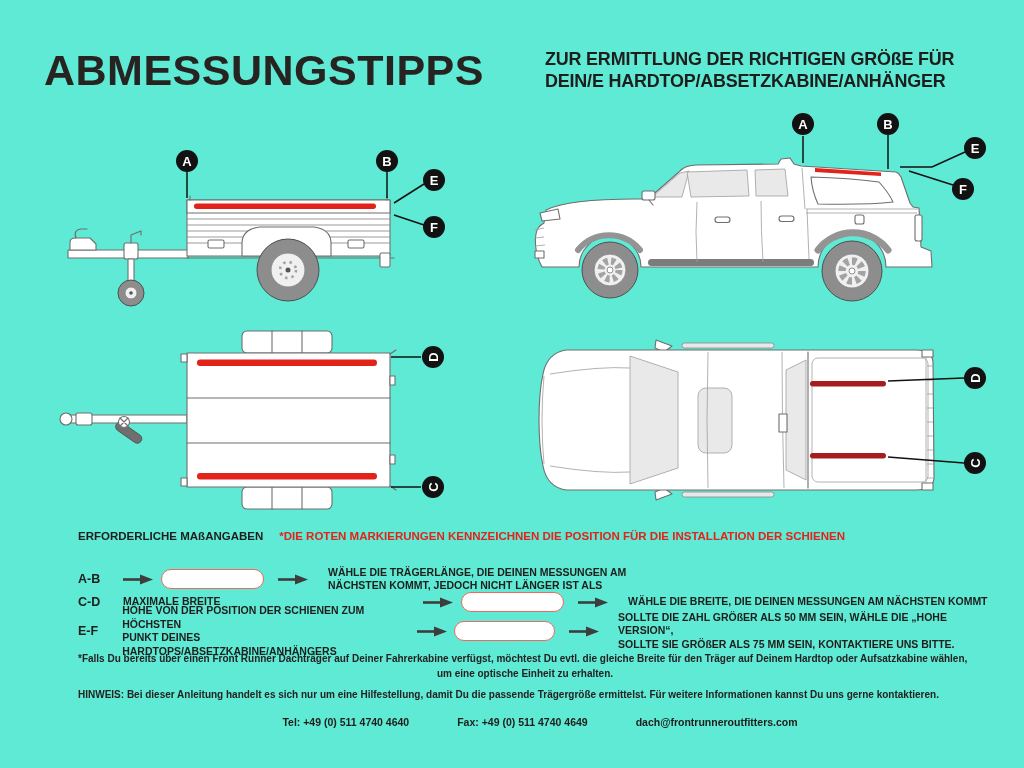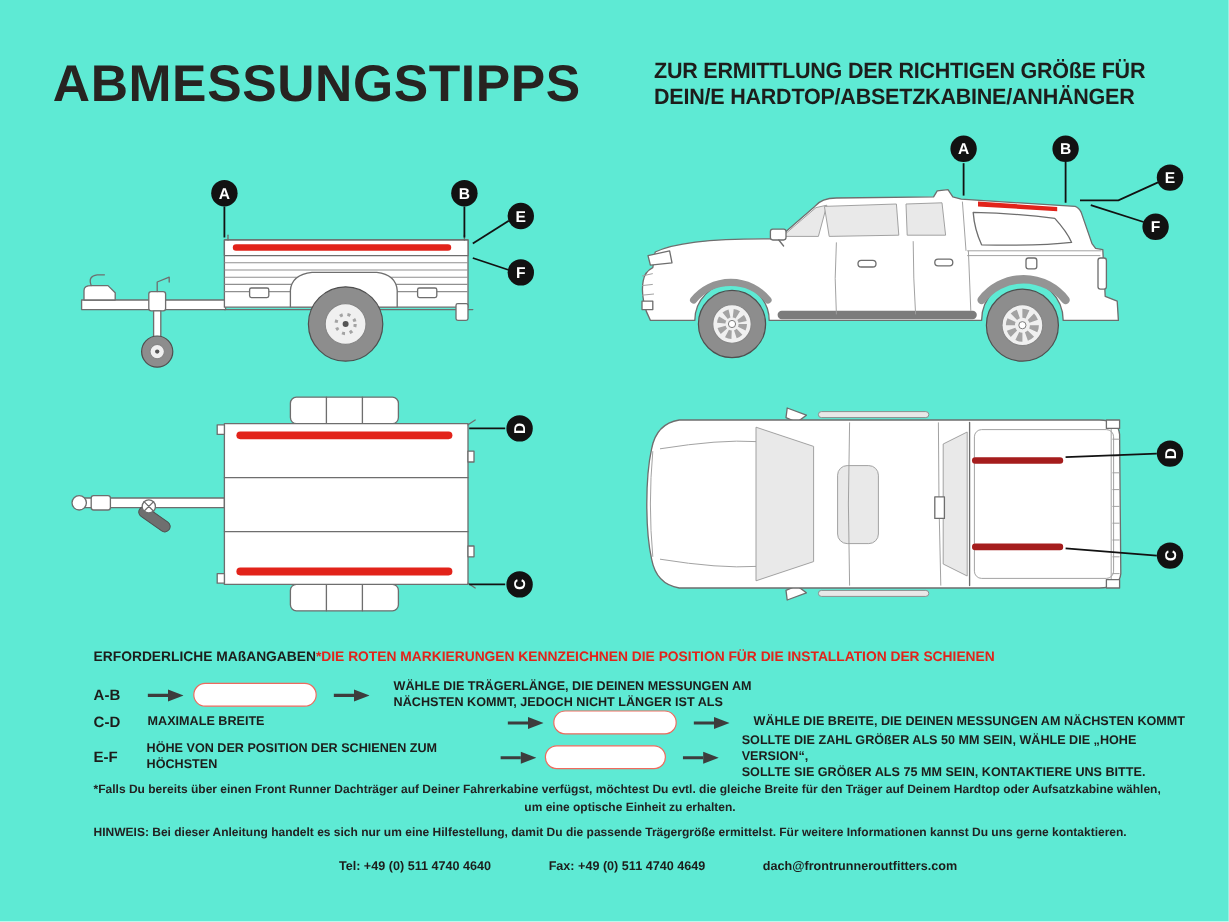--- a/index.html
+++ b/index.html
@@ -31,23 +31,23 @@
   .board{fill:#7c7c7c;stroke:none;}
   .dark{fill:#6f6f6f;stroke:#4f4f4f;stroke-width:0.8;}
   .stripe{fill:#e2231a;stroke:none;}
   .stripe-dark{fill:#a51d1d;stroke:none;}
   .leader{fill:none;stroke:#121212;stroke-width:1.5;}
   .marker circle{fill:#121212;stroke:none;}
   .marker text{fill:#ffffff;font-family:"Liberation Sans",sans-serif;font-size:13px;
                font-weight:bold;text-anchor:middle;}
 
   
-  .m-head{position:absolute;left:78px;top:542px;display:flex;align-items:baseline;
+  .m-head{position:absolute;left:78px;top:530px;display:flex;align-items:baseline;
           font-size:11.5px;font-weight:bold;white-space:nowrap;}
-  .m-head .note{color:#e2231a;}
+  .m-head .note{color:#e2231a;margin-left:16px;}
   .m-row{position:absolute;left:78px;width:920px;display:flex;align-items:center;}
   #row-ab{top:564px;height:30px;}
   #row-cd{top:589px;height:26px;}
   #row-ef{top:613px;height:36px;}
   .m-label{width:45px;font-size:12.5px;font-weight:bold;}
   .m-desc{width:300px;font-size:10.5px;font-weight:bold;line-height:13.5px;}
   .m-arrow{width:38px;display:flex;justify-content:flex-start;}
   .m-arrow svg{width:30px;height:11px;}
   .arrow-tail{stroke:#3d3d3d;stroke-width:2.6;}
   .arrow-head{fill:#3d3d3d;}
@@ -348,20 +348,21 @@
     </div>
     <div class="m-instr">
       <div>WÄHLE DIE BREITE, DIE DEINEN MESSUNGEN AM NÄCHSTEN KOMMT</div>
     </div>
   </div>
 
   <div class="m-row" id="row-ef">
     <div class="m-label">E-F</div>
     <div class="m-desc">
       <div>HÖHE VON DER POSITION DER SCHIENEN ZUM HÖCHSTEN</div>
+      <div>PUNKT DEINES HARDTOPS/ABSETZKABINE/ANHÄNGERS</div>
     </div>
     <div class="m-arrow">
       <svg viewBox="0 0 30 11">
           <line class="arrow-tail" x1="0" y1="5.5" x2="17" y2="5.5"></line>
           <polygon class="arrow-head" points="17,0.5 30,5.5 17,10.5"></polygon>
         </svg>
     </div>
     <div class="m-box"></div>
     <div class="m-arrow2">
       <svg viewBox="0 0 30 11">

